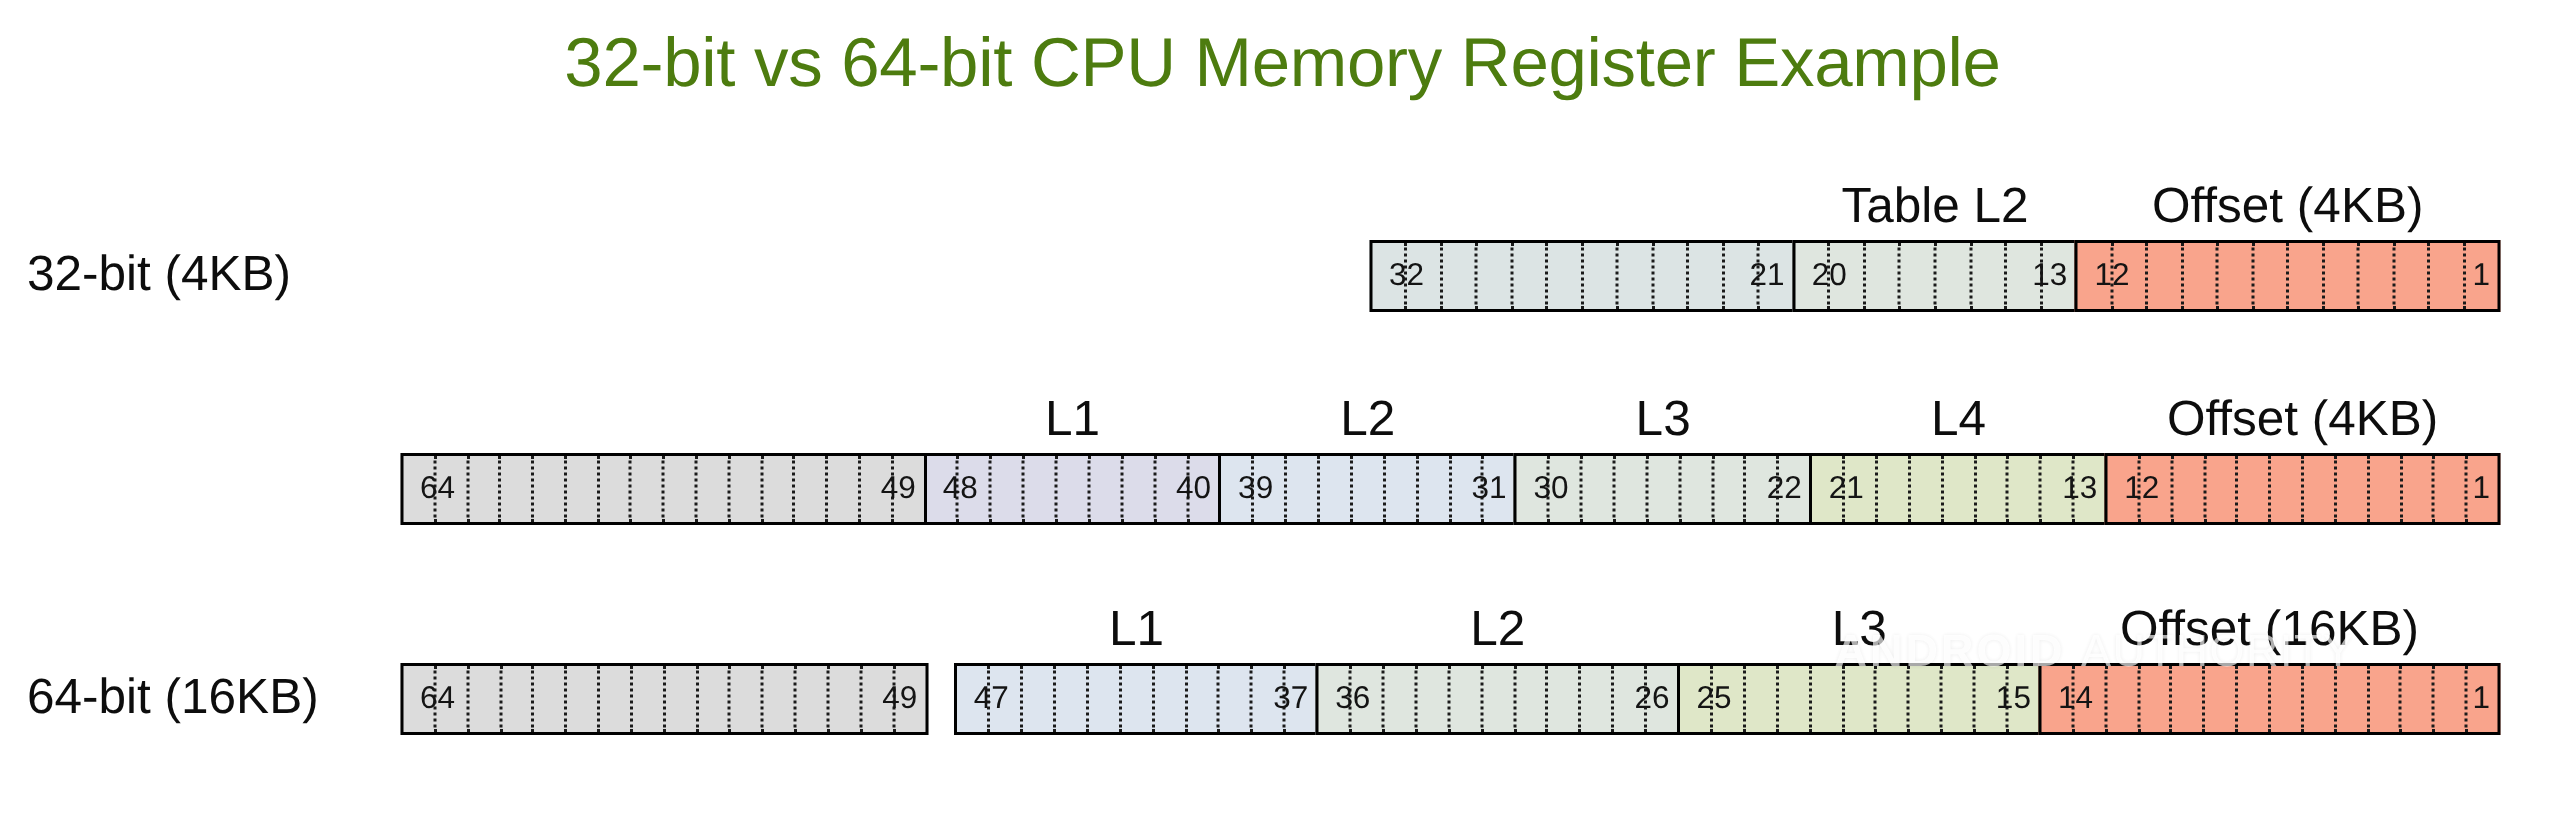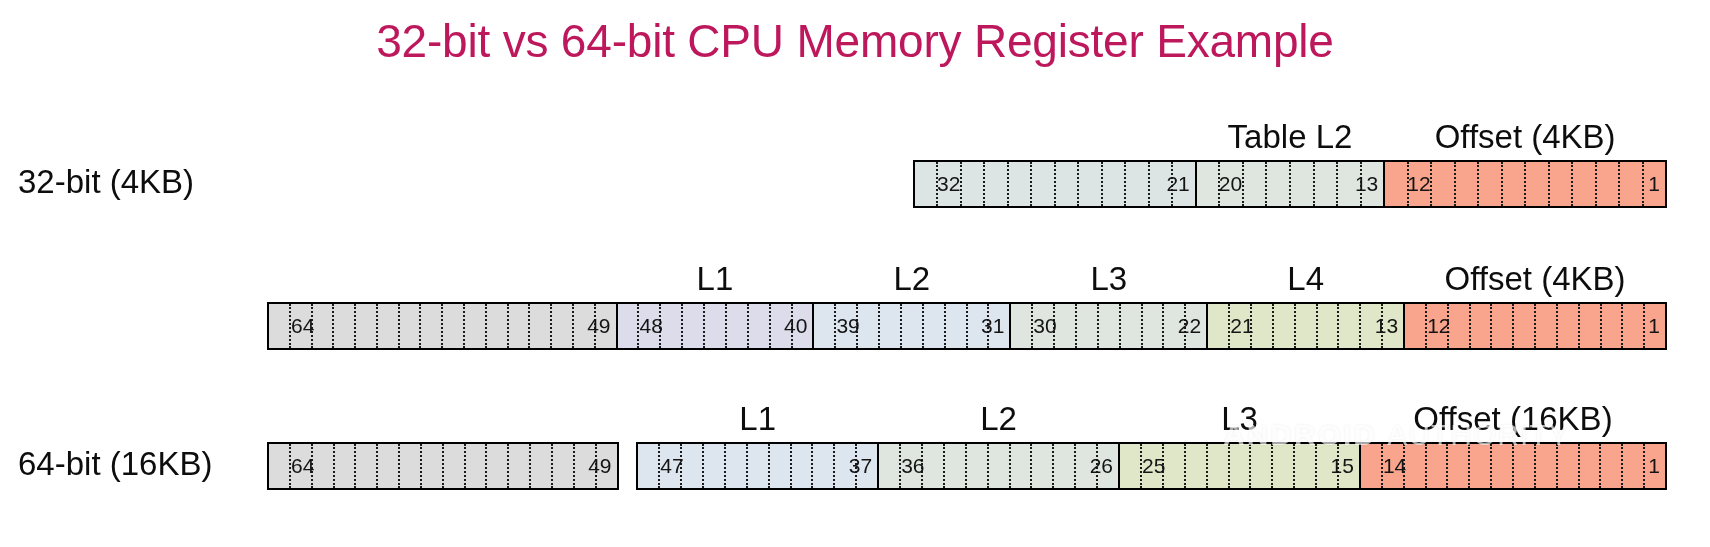--- a/index.html
+++ b/index.html
@@ -19,21 +19,21 @@
   
   #diagram-title {
     position: absolute;
     top: 14px;
     left: 0;
     width: 1710px;
     text-align: center;
     font-size: 46px;
     font-weight: 400;
     letter-spacing: -0.2px;
-    color: #be185d;
+    color: #4d7c0f;
     white-space: nowrap;
   }
 
   
   .diagram-row {
     position: absolute;
     left: 0;
     width: 1710px;
     height: 110px;
   }
@@ -93,21 +93,21 @@
 
   .seg .hi, .seg .lo {
     position: absolute;
     top: 50%;
     transform: translateY(-50%);
     font-size: 21px;
     line-height: 22px;
     color: #141414;
     z-index: 2;
   }
-  .seg .hi { left: 22px; }
+  .seg .hi { left: 11px; }
   .seg .lo { right: 5px; }
 
   
   .seg .cap {
     position: absolute;
     left: 50%;
     transform: translateX(-50%);
     bottom: 100%;
     margin-bottom: 6px;
     font-size: 33px;

